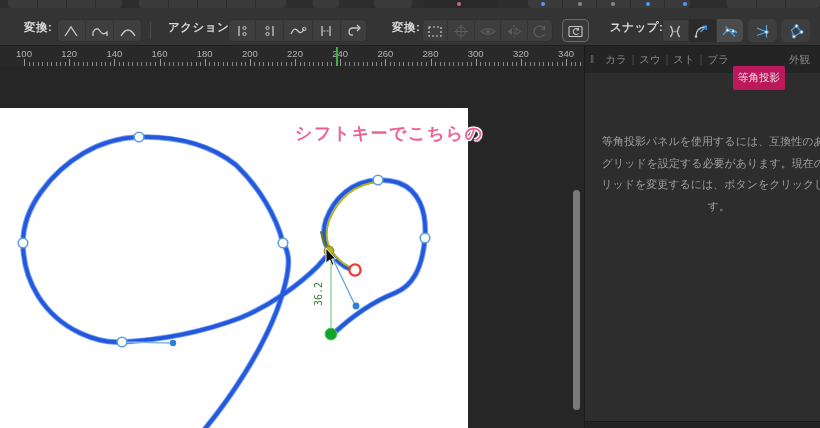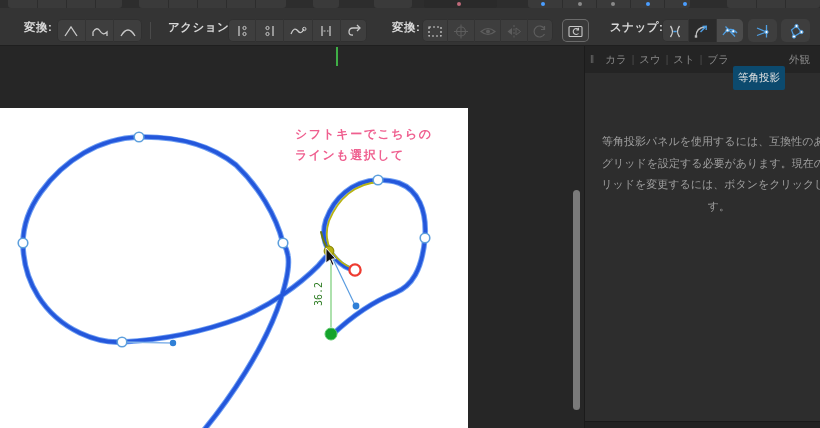--- a/index.html
+++ b/index.html
@@ -32,31 +32,31 @@
       repeating-linear-gradient(90deg,#9a9a9a 0 1px,transparent 1px 45.17px),
       repeating-linear-gradient(90deg,#8a8a8a 0 1px,transparent 1px 4.517px);
     background-size:100% 7px,100% 4px;
     background-position:24px bottom,24px bottom;background-repeat:no-repeat;}
   .rlabel{position:absolute;top:2px;transform:translateX(-50%);color:#b4b4b4;font-size:9.5px;}
   #ruler-marker{position:absolute;left:336px;top:47px;width:2px;height:19px;background:#3fae46;}
 
   
   #pasteboard{left:0;top:66px;width:584px;height:362px;background:#262626;}
   #canvas{position:absolute;left:0;top:42px;width:468px;height:320px;background:#ffffff;}
-  #annotation{position:absolute;left:295px;top:16px;color:#ef5f8f;font-size:12px;font-weight:bold;
+  #annotation{position:absolute;left:295px;top:16px;color:#ef5f8f;font-size:17px;font-weight:bold;
     letter-spacing:1.5px;line-height:20.5px;white-space:nowrap;
     text-shadow:-1px -1px 0 #fff,1px -1px 0 #fff,-1px 1px 0 #fff,1px 1px 0 #fff,0 0 3px #fff;}
   #vscroll{position:absolute;left:573px;top:124px;width:7px;height:220px;background:#7a7a7a;border-radius:4px;}
 
   
   #panel{left:584px;top:46px;width:236px;height:382px;background:#2d2d2d;border-left:1px solid #1b1b1b;box-sizing:border-box;}
   #tabstrip{position:absolute;left:0;top:0;width:236px;height:27px;background:#242424;display:flex;align-items:center;}
   #draghandle{color:#6f6f6f;font-size:10px;margin:0 6px 0 5px;letter-spacing:1px;}
   .tab{color:#8a8a8a;font-size:10.5px;white-space:nowrap;padding:4px 4px;cursor:default;}
-  .tab.active{background:#0c4a6e;color:#e2e2e2;border-radius:2px;padding:5px 5px;margin-top:36px;}
+  .tab.active{background:#be185d;color:#e2e2e2;border-radius:2px;padding:5px 5px;margin-top:36px;}
   .tabsep{color:#4e4e4e;font-size:10px;margin:0 1px;}
   #panel-desc{position:absolute;left:6px;top:85px;width:256px;text-align:center;color:#9f9f9f;font-size:11px;line-height:21.5px;}
   #panel-desc div{white-space:nowrap;}
   #grid-btn{position:absolute;left:82px;top:180px;height:17px;padding:1px 12px 2px 12px;background:#3b3b3b;
     border:1px solid #6e6e6e;border-radius:4px;color:#cfcfcf;font-size:10.5px;white-space:nowrap;
     font-family:"Liberation Sans",sans-serif;}
   #panel-bottom{position:absolute;left:0;top:375px;width:236px;height:7px;background:#222222;border-top:1px solid #1a1a1a;}
 
   svg text{font-family:"DejaVu Sans Mono","Liberation Mono",monospace;}
 </style>
@@ -236,20 +236,37 @@
     <div class="bsingle" style="left:781px;width:29px">
       <svg width="20" height="16">
           <path d="M10.5 3 L15.5 9 L8 13.5 L5.5 7 Z" fill="none" stroke="#4f9fe3" stroke-width="1.2"></path>
           <circle cx="10.5" cy="3" r="1.6" fill="#fff" stroke="#4f9fe3"></circle>
           <circle cx="15.5" cy="9" r="1.6" fill="#fff" stroke="#4f9fe3"></circle>
           <circle cx="8" cy="13.5" r="1.6" fill="#fff" stroke="#4f9fe3"></circle>
         </svg>
     </div>
   </div>
 
+  <div id="ruler" class="abs">
+    <div id="ruler-labels">
+        <span class="rlabel" style="left: 24px;">100</span>
+        <span class="rlabel" style="left: 69.17px;">120</span>
+        <span class="rlabel" style="left: 114.34px;">140</span>
+        <span class="rlabel" style="left: 159.51px;">160</span>
+        <span class="rlabel" style="left: 204.68px;">180</span>
+        <span class="rlabel" style="left: 249.85px;">200</span>
+        <span class="rlabel" style="left: 295.02px;">220</span>
+        <span class="rlabel" style="left: 340.19px;">240</span>
+        <span class="rlabel" style="left: 385.36px;">260</span>
+        <span class="rlabel" style="left: 430.53px;">280</span>
+        <span class="rlabel" style="left: 475.7px;">300</span>
+        <span class="rlabel" style="left: 520.87px;">320</span>
+        <span class="rlabel" style="left: 566.04px;">340</span>
+      </div>
+  </div>
   <div id="ruler-marker"></div>
 
   <div id="pasteboard" class="abs">
     <div id="canvas">
       <svg width="468" height="320" viewBox="0 108 468 320">
 
         <g fill="none" stroke-linecap="round">
           <path d="M204 430 C232 396 262 350 277 310 C285 288 290 268 288 256 C287 249 285 246 283 243 C276 215 258 186 236 165 C212 146 178 136 139 137 C100 138 64 160 41 192 C28 210 23 226 23 243 C23 281 44 316 80 333 C95 340 108 343 122 342 C160 340 200 333 240 318 C270 306 300 284 318 266 C324 259 328 255 330 252" stroke="#6d9df2" stroke-width="5.6"></path>
           <path d="M204 430 C232 396 262 350 277 310 C285 288 290 268 288 256 C287 249 285 246 283 243 C276 215 258 186 236 165 C212 146 178 136 139 137 C100 138 64 160 41 192 C28 210 23 226 23 243 C23 281 44 316 80 333 C95 340 108 343 122 342 C160 340 200 333 240 318 C270 306 300 284 318 266 C324 259 328 255 330 252" stroke="#2457db" stroke-width="3.6"></path>
 
@@ -281,21 +298,20 @@
 
         <circle cx="355" cy="270" r="5.6" fill="#ffffff" stroke="#ee3b30" stroke-width="2.3"></circle>
 
         <circle cx="329" cy="251" r="4.8" fill="#b7b214" stroke="#8f8c0a" stroke-width="1.2"></circle>
 
         <polygon points="326,248 326,263 329.8,260 332,265.4 334,264.4 331.7,259.2 335.6,258.7" fill="#111111" stroke="#ffffff" stroke-width="0.9"></polygon>
       </svg>
 
       <div id="annotation">
         <div>シフトキーでこちらの</div>
-        <div>ラインも選択して</div>
       </div>
     </div>
     <div id="vscroll"></div>
   </div>
 
   <div id="panel" class="abs">
     <div id="tabstrip">
       <span id="draghandle">‖</span>
     <span class="tab">カラ</span>
         <span class="tabsep">|</span>

